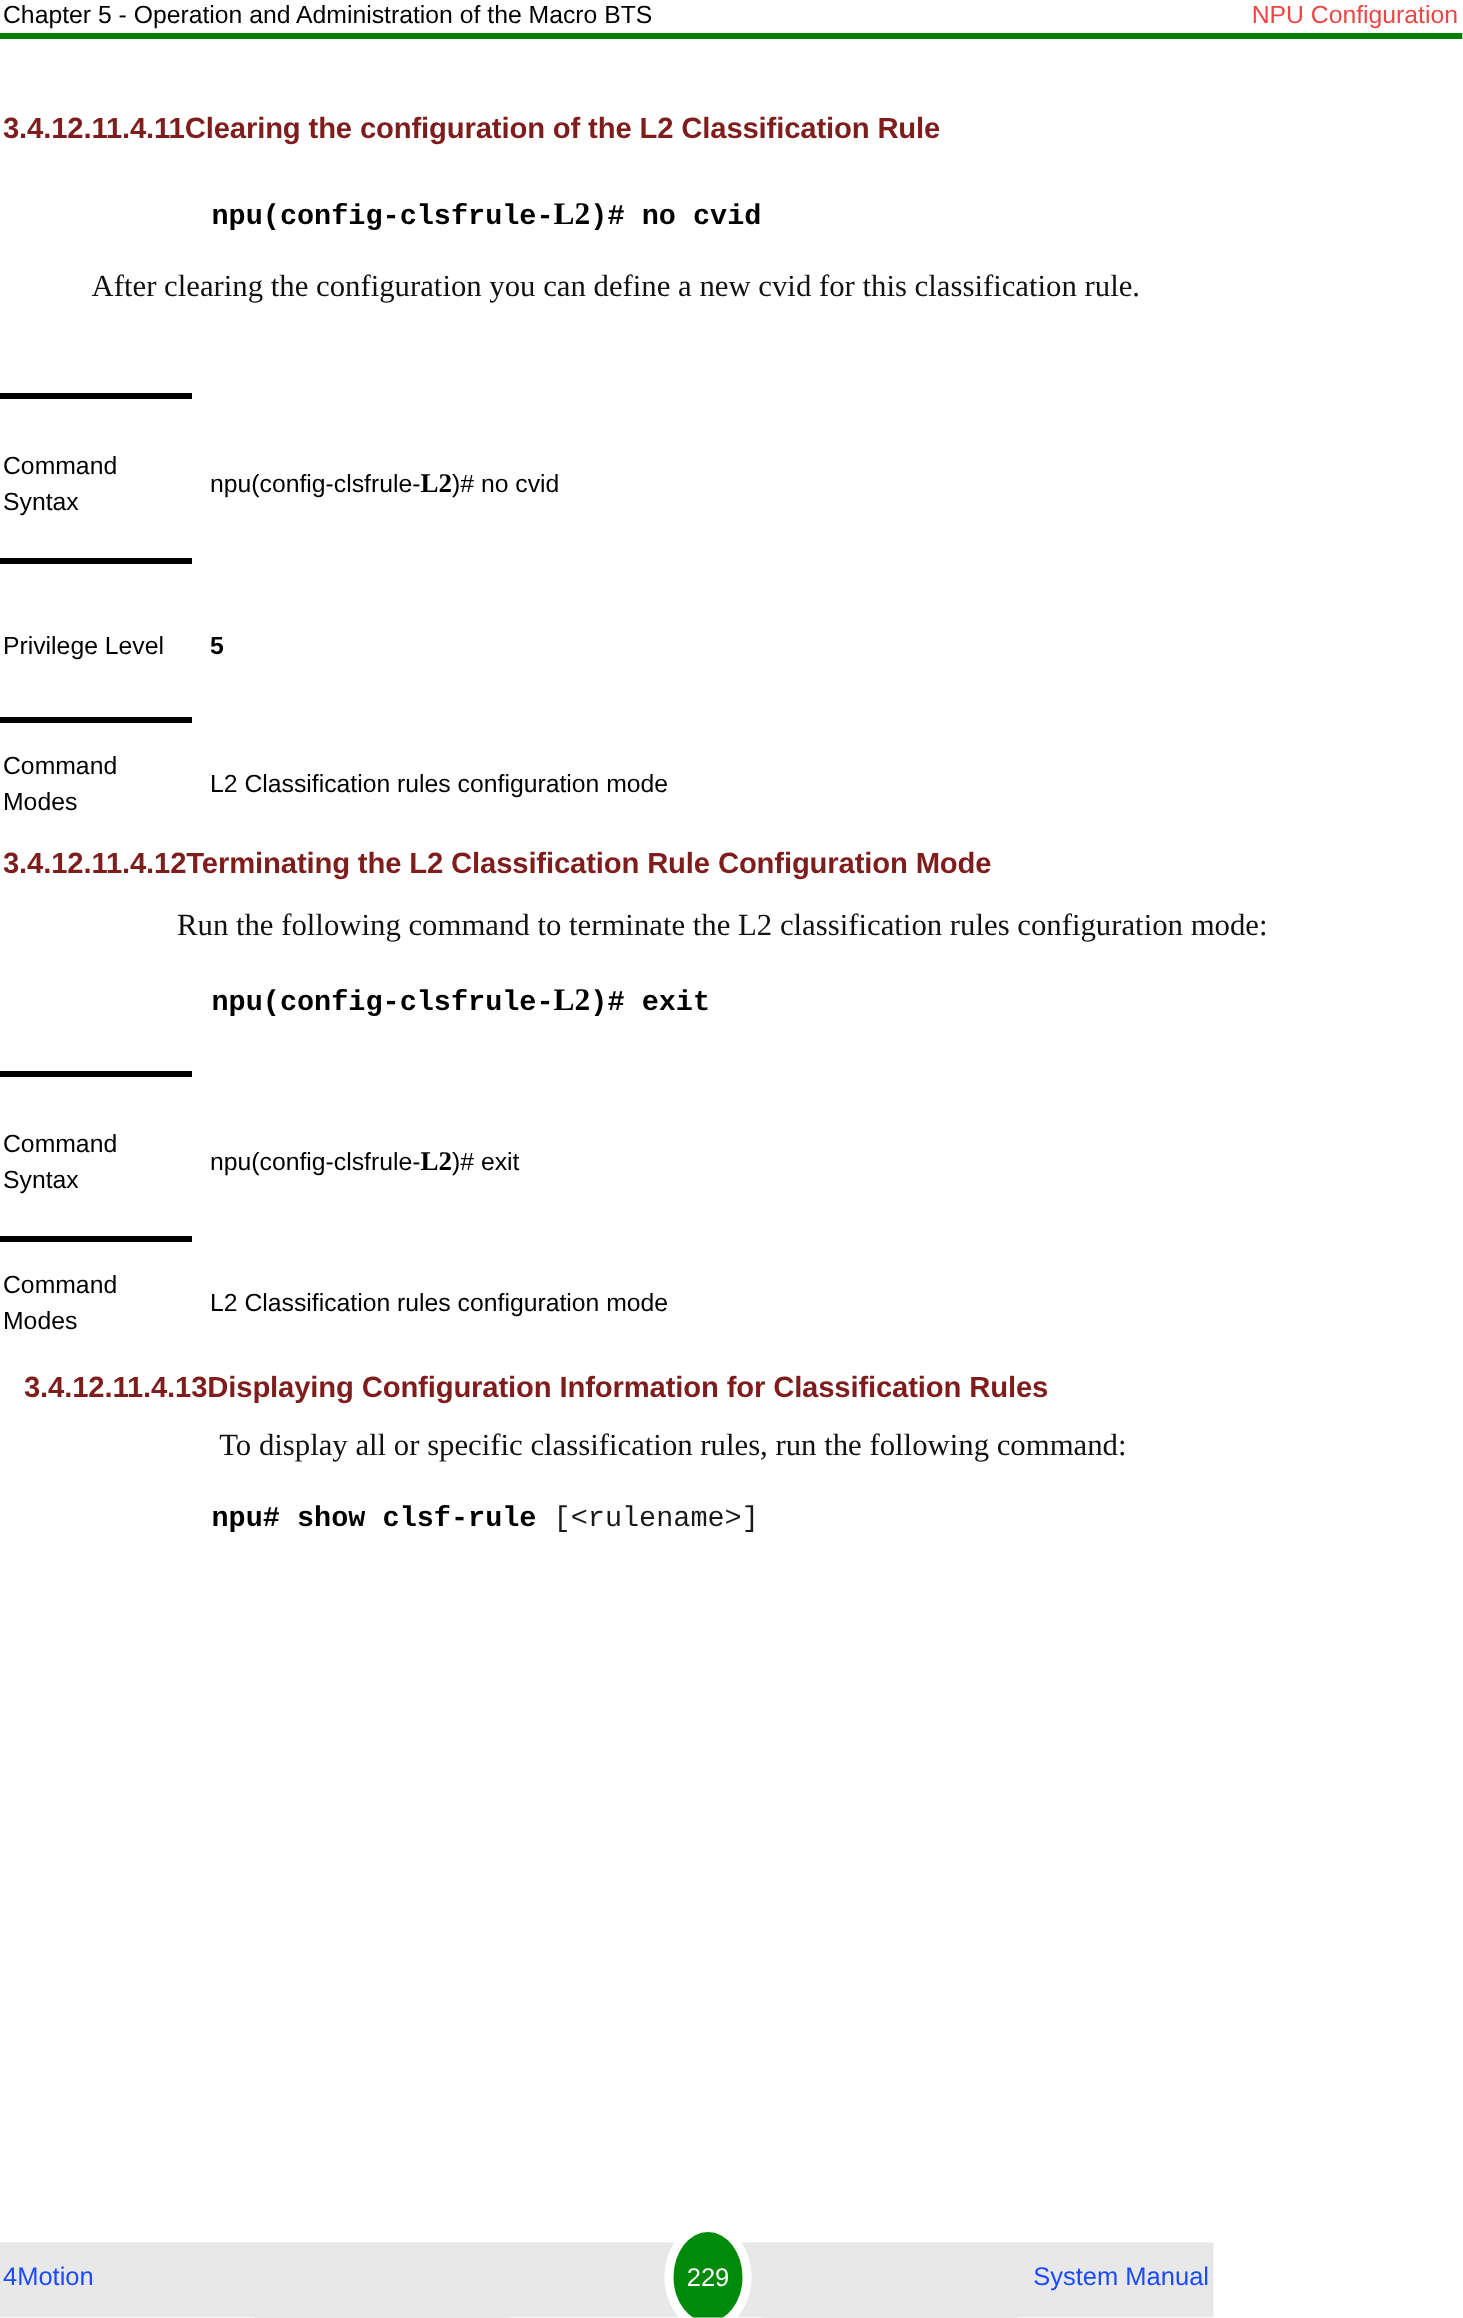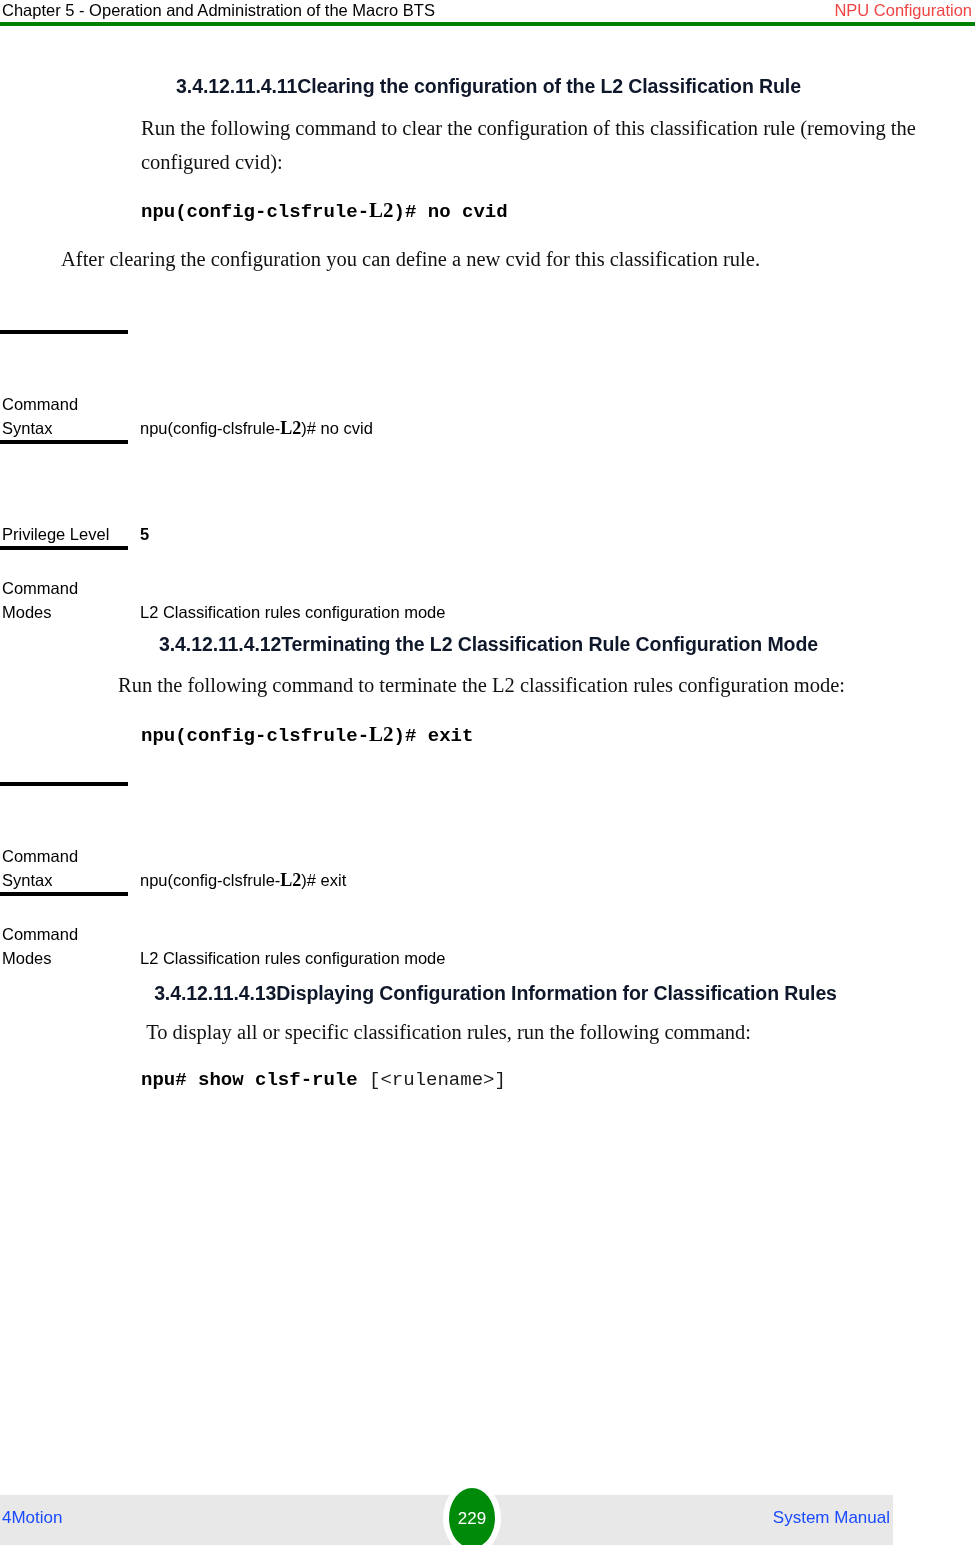--- a/index.html
+++ b/index.html
@@ -60,26 +60,25 @@
     top: 27px;
     width: 975px;
   }
 
   
   .section-heading {
     font-family: "Liberation Sans", sans-serif;
     font-weight: bold;
     font-size: 19.5px;
     line-height: 24px;
-    color: #0f172a;
+    color: #7f1d1d;
     white-space: nowrap;
     margin: 0;
     padding: 0;
     letter-spacing: -0.1px;
-    text-align: center;
   }
   .section-heading .num { }
   .section-heading .ttl { }
 
   
   .body-par {
     margin: 0;
     padding: 0;
     font-family: "Liberation Serif", serif;
     font-size: 20.5px;
@@ -112,21 +111,21 @@
   }
 
   
   .spec-table {
     position: relative;
     width: 975px;
   }
   .spec-row {
     position: relative;
     display: flex;
-    align-items: flex-end;
+    align-items: center;
   }
   .spec-row .rule {
     position: absolute;
     left: 0;
     top: 0;
     width: 128px;
     height: 4px;
     background: #000000;
   }
   .spec-row .cell-label {
@@ -155,21 +154,21 @@
   }
   .spec-row .cell-value .bold {
     font-weight: bold;
   }
 
   
   .page-footer {
     position: absolute;
     left: 0;
     top: 1495px;
-    width: 893px;
+    width: 809px;
     height: 50px;
     background: #e8e8e8;
   }
   .page-footer .ftr-left {
     position: absolute;
     left: 2px;
     top: 12px;
     font-family: "Liberation Sans", sans-serif;
     font-size: 17px;
     line-height: 22px;
@@ -224,21 +223,20 @@
 </div>
 
 <div class="content">
 
   <div style="height:47px"></div>
   <div class="section-heading" style="padding-left:2px;">
     <span class="num">3.4.12.11.4.11</span><span class="ttl">Clearing the configuration of the L2 Classification Rule</span>
   </div>
 
   <div style="height:13px"></div>
-  <p class="body-par" style="margin-left:141px;">Run the following command to clear the configuration of this classification rule (removing the configured cvid):</p>
 
   <div style="height:17px"></div>
   <div class="cli" style="margin-left:141px;">
     <span>npu(config-clsfrule-</span><span class="l2">L2</span><span>)# no cvid</span>
   </div>
 
   <div style="height:16px"></div>
   <p class="body-par" style="margin-left:61px;">After clearing the configuration you can define a new cvid for this classification rule.</p>
 
   <div style="height:54px"></div>

